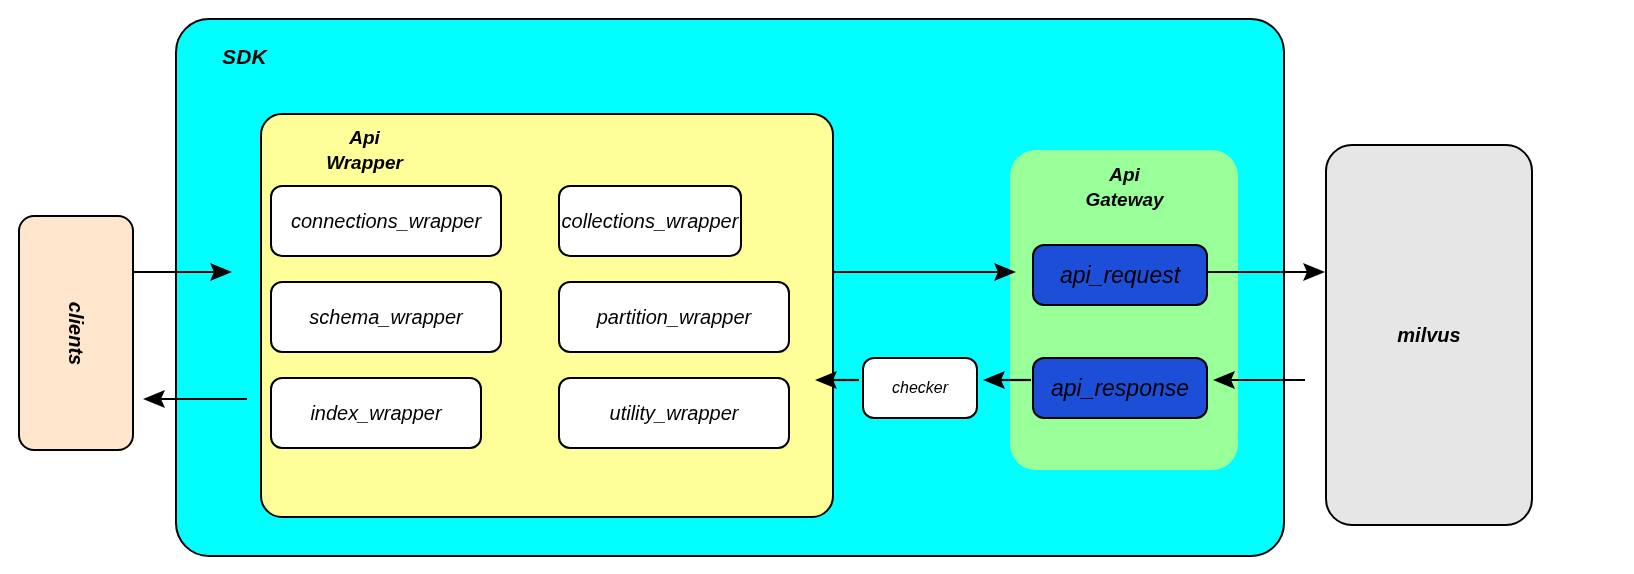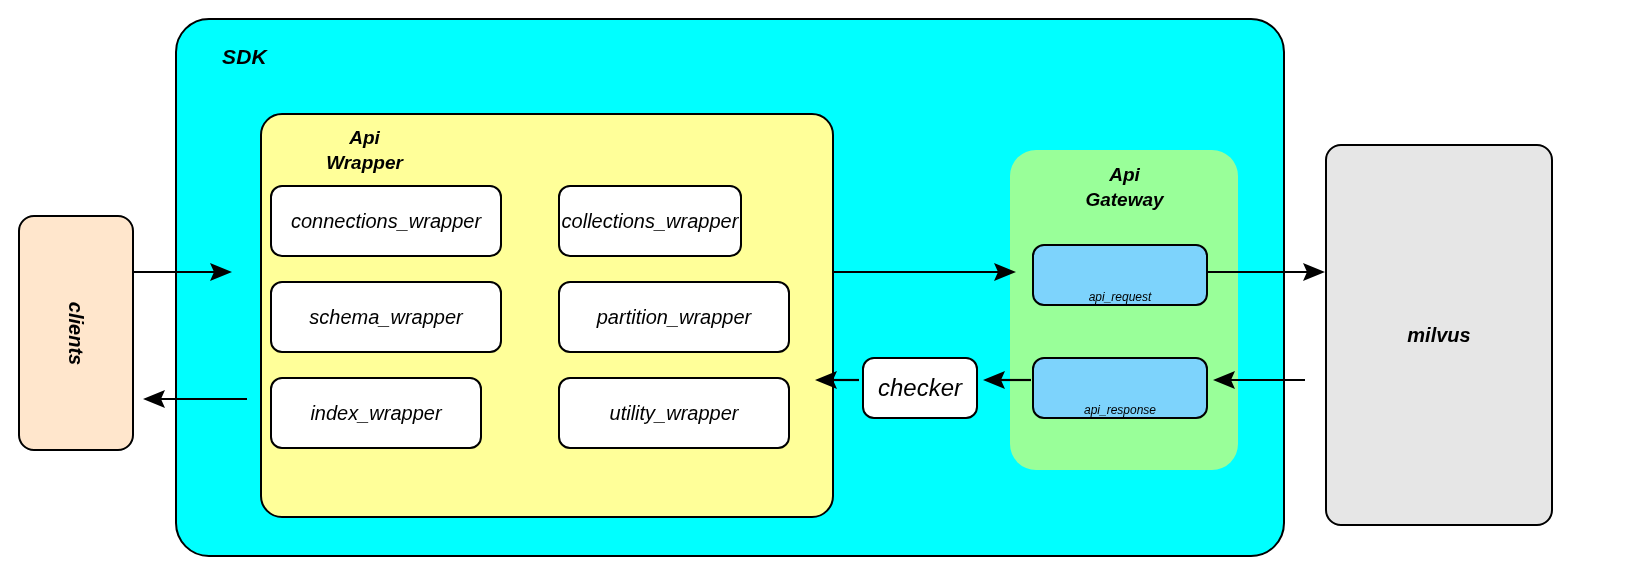--- a/index.html
+++ b/index.html
@@ -103,33 +103,32 @@
     left: 0px;
     top: 12px;
     width: 185px;
     font-size: 19px;
     line-height: 25px;
     font-weight: bold;
     text-align: center;
     color: #000000;
   }
   .gateway-box {
-    background: #7dd3fc;
+    background: #1d4ed8;
     border: 2px solid #000000;
     border-radius: 12px;
-    font-size: 12px;
-    align-items: flex-end;
+    font-size: 23px;
   }
 
   
   .checker-box {
     background: #ffffff;
     border: 2px solid #000000;
     border-radius: 12px;
-    font-size: 24px;
+    font-size: 16px;
   }
 
   
   .clients-box {
     left: 18px;
     top: 215px;
     width: 116px;
     height: 236px;
     background: #ffe6cc;
     border: 2px solid #000000;
@@ -140,25 +139,25 @@
     font-weight: bold;
     transform: rotate(90deg);
     white-space: nowrap;
     color: #000000;
   }
 
   
   .milvus-box {
     left: 1325px;
     top: 144px;
-    width: 228px;
+    width: 208px;
     height: 382px;
     background: #e6e6e6;
     border: 2px solid #000000;
-    border-radius: 16px;
+    border-radius: 27px;
     font-size: 20px;
     font-weight: bold;
   }
 
   
   .edge {
     position: absolute;
     overflow: visible;
     pointer-events: none;
   }

